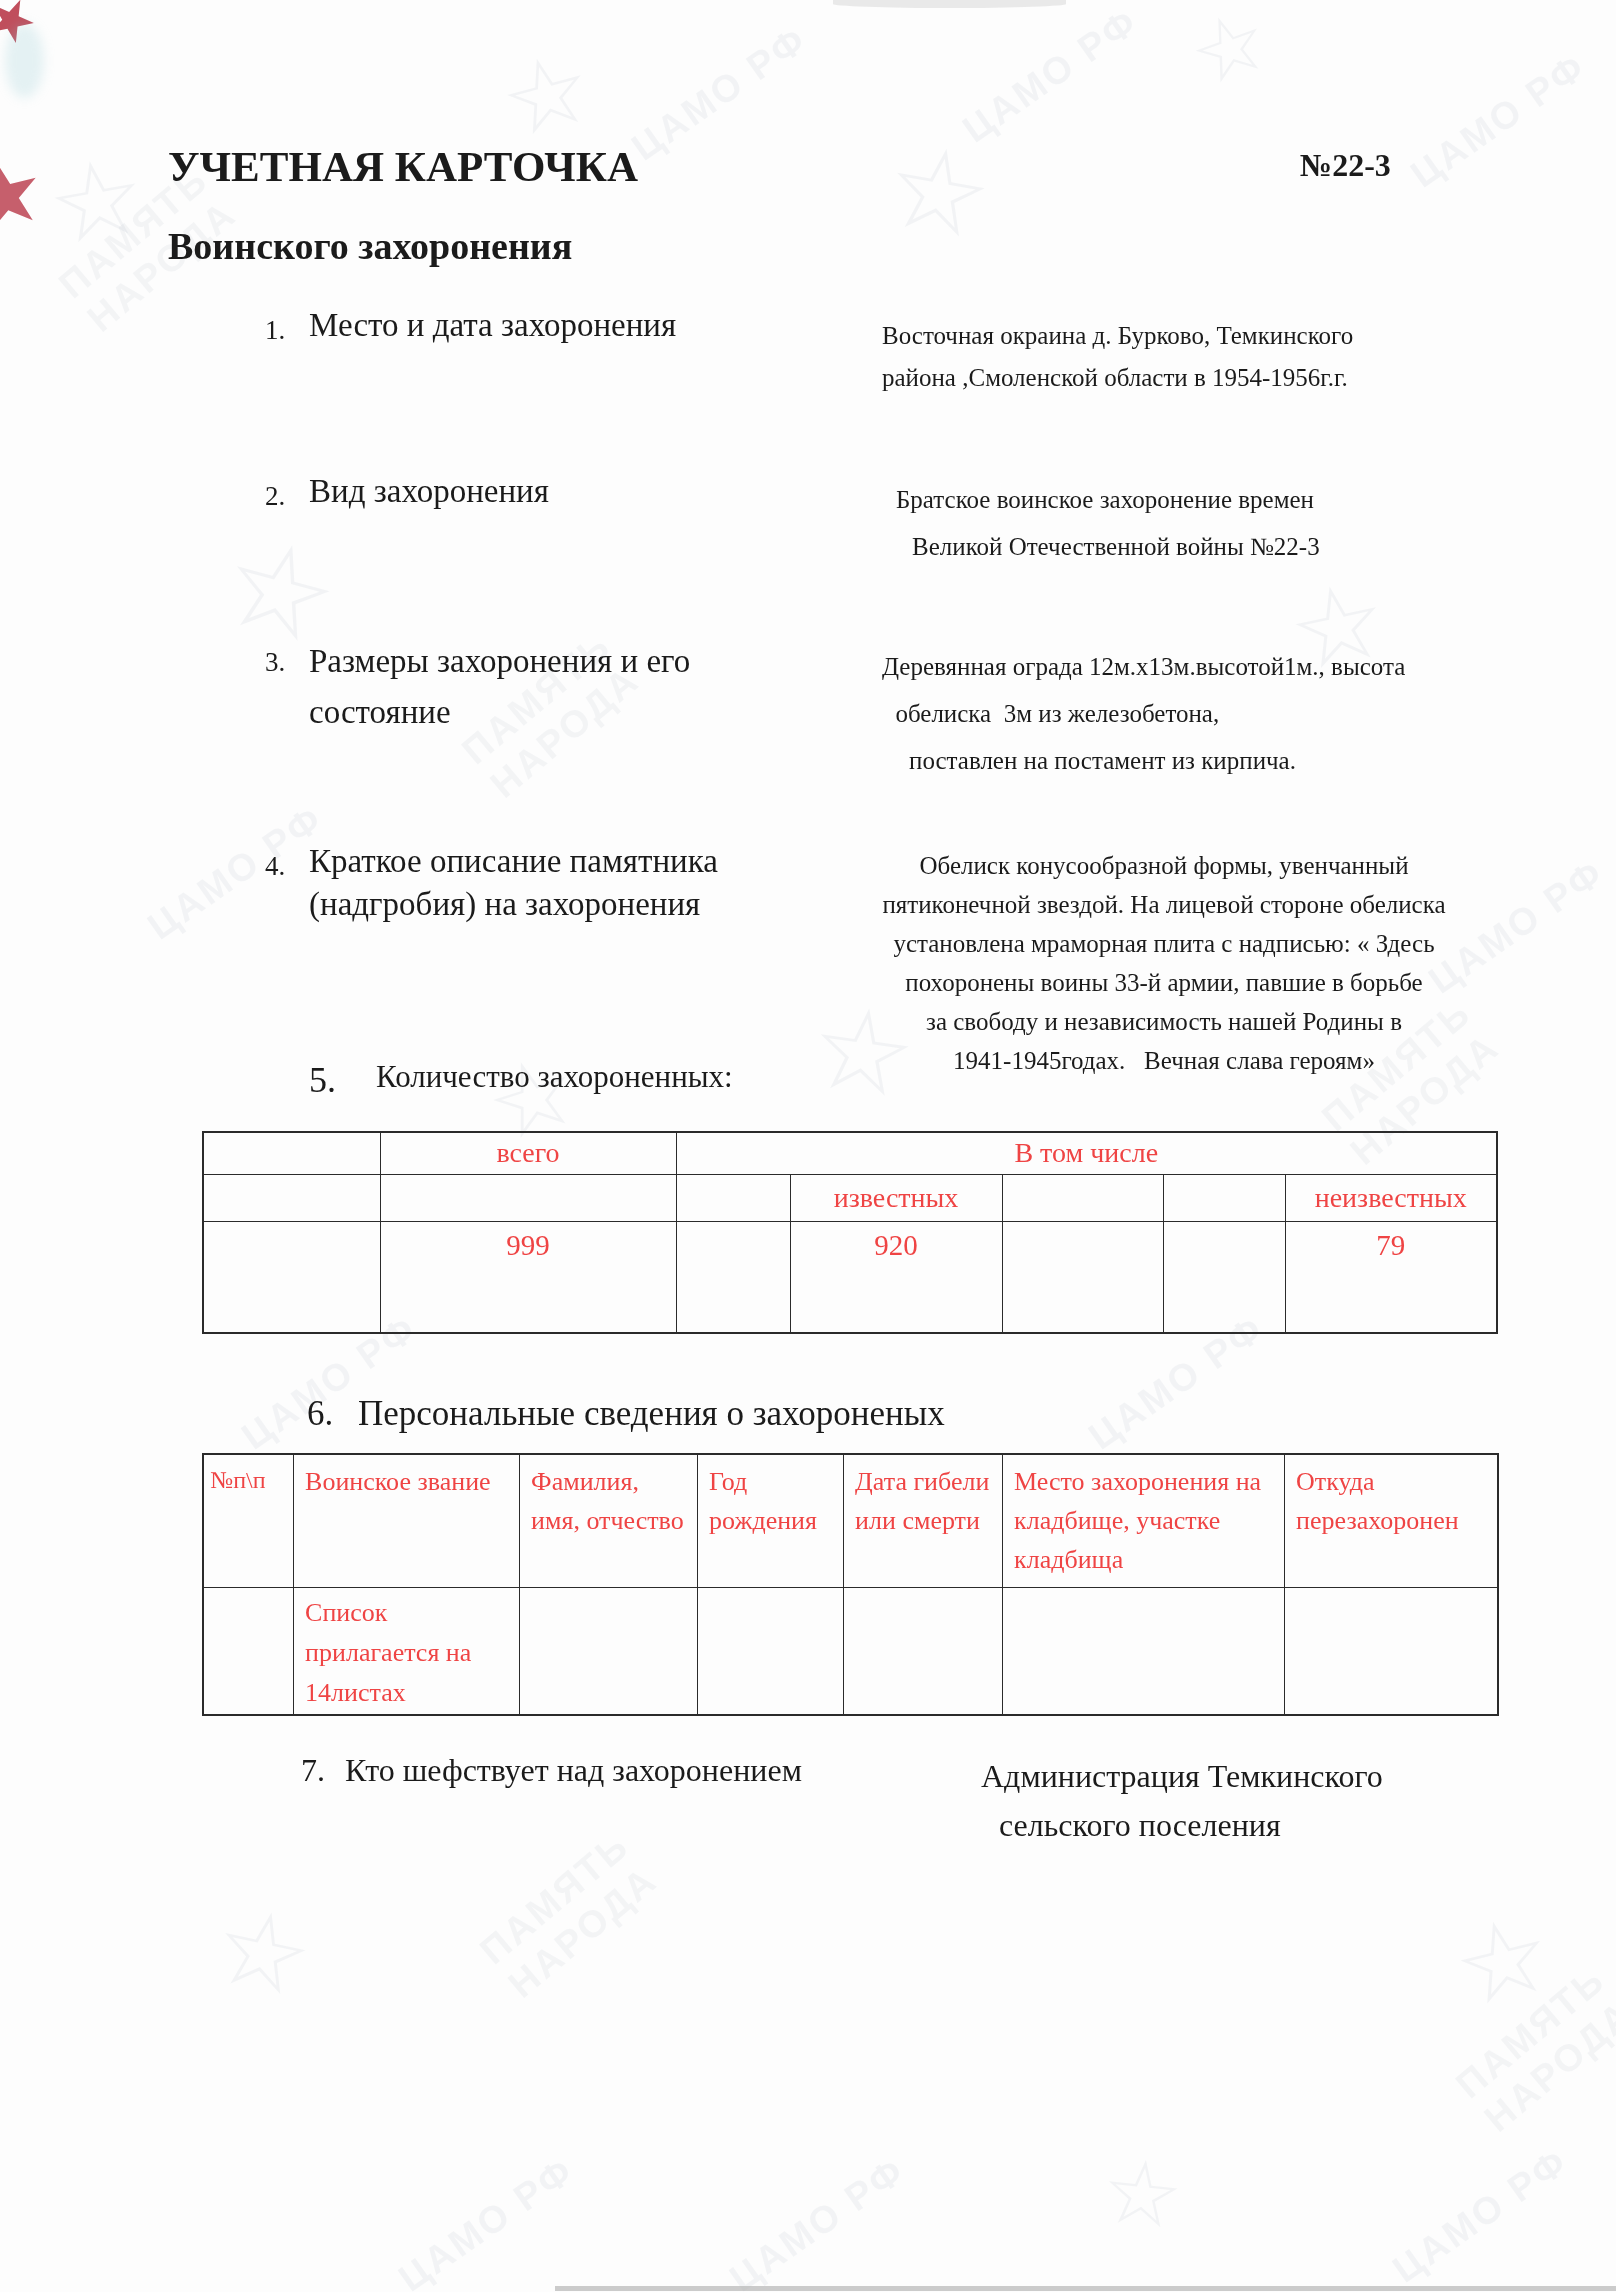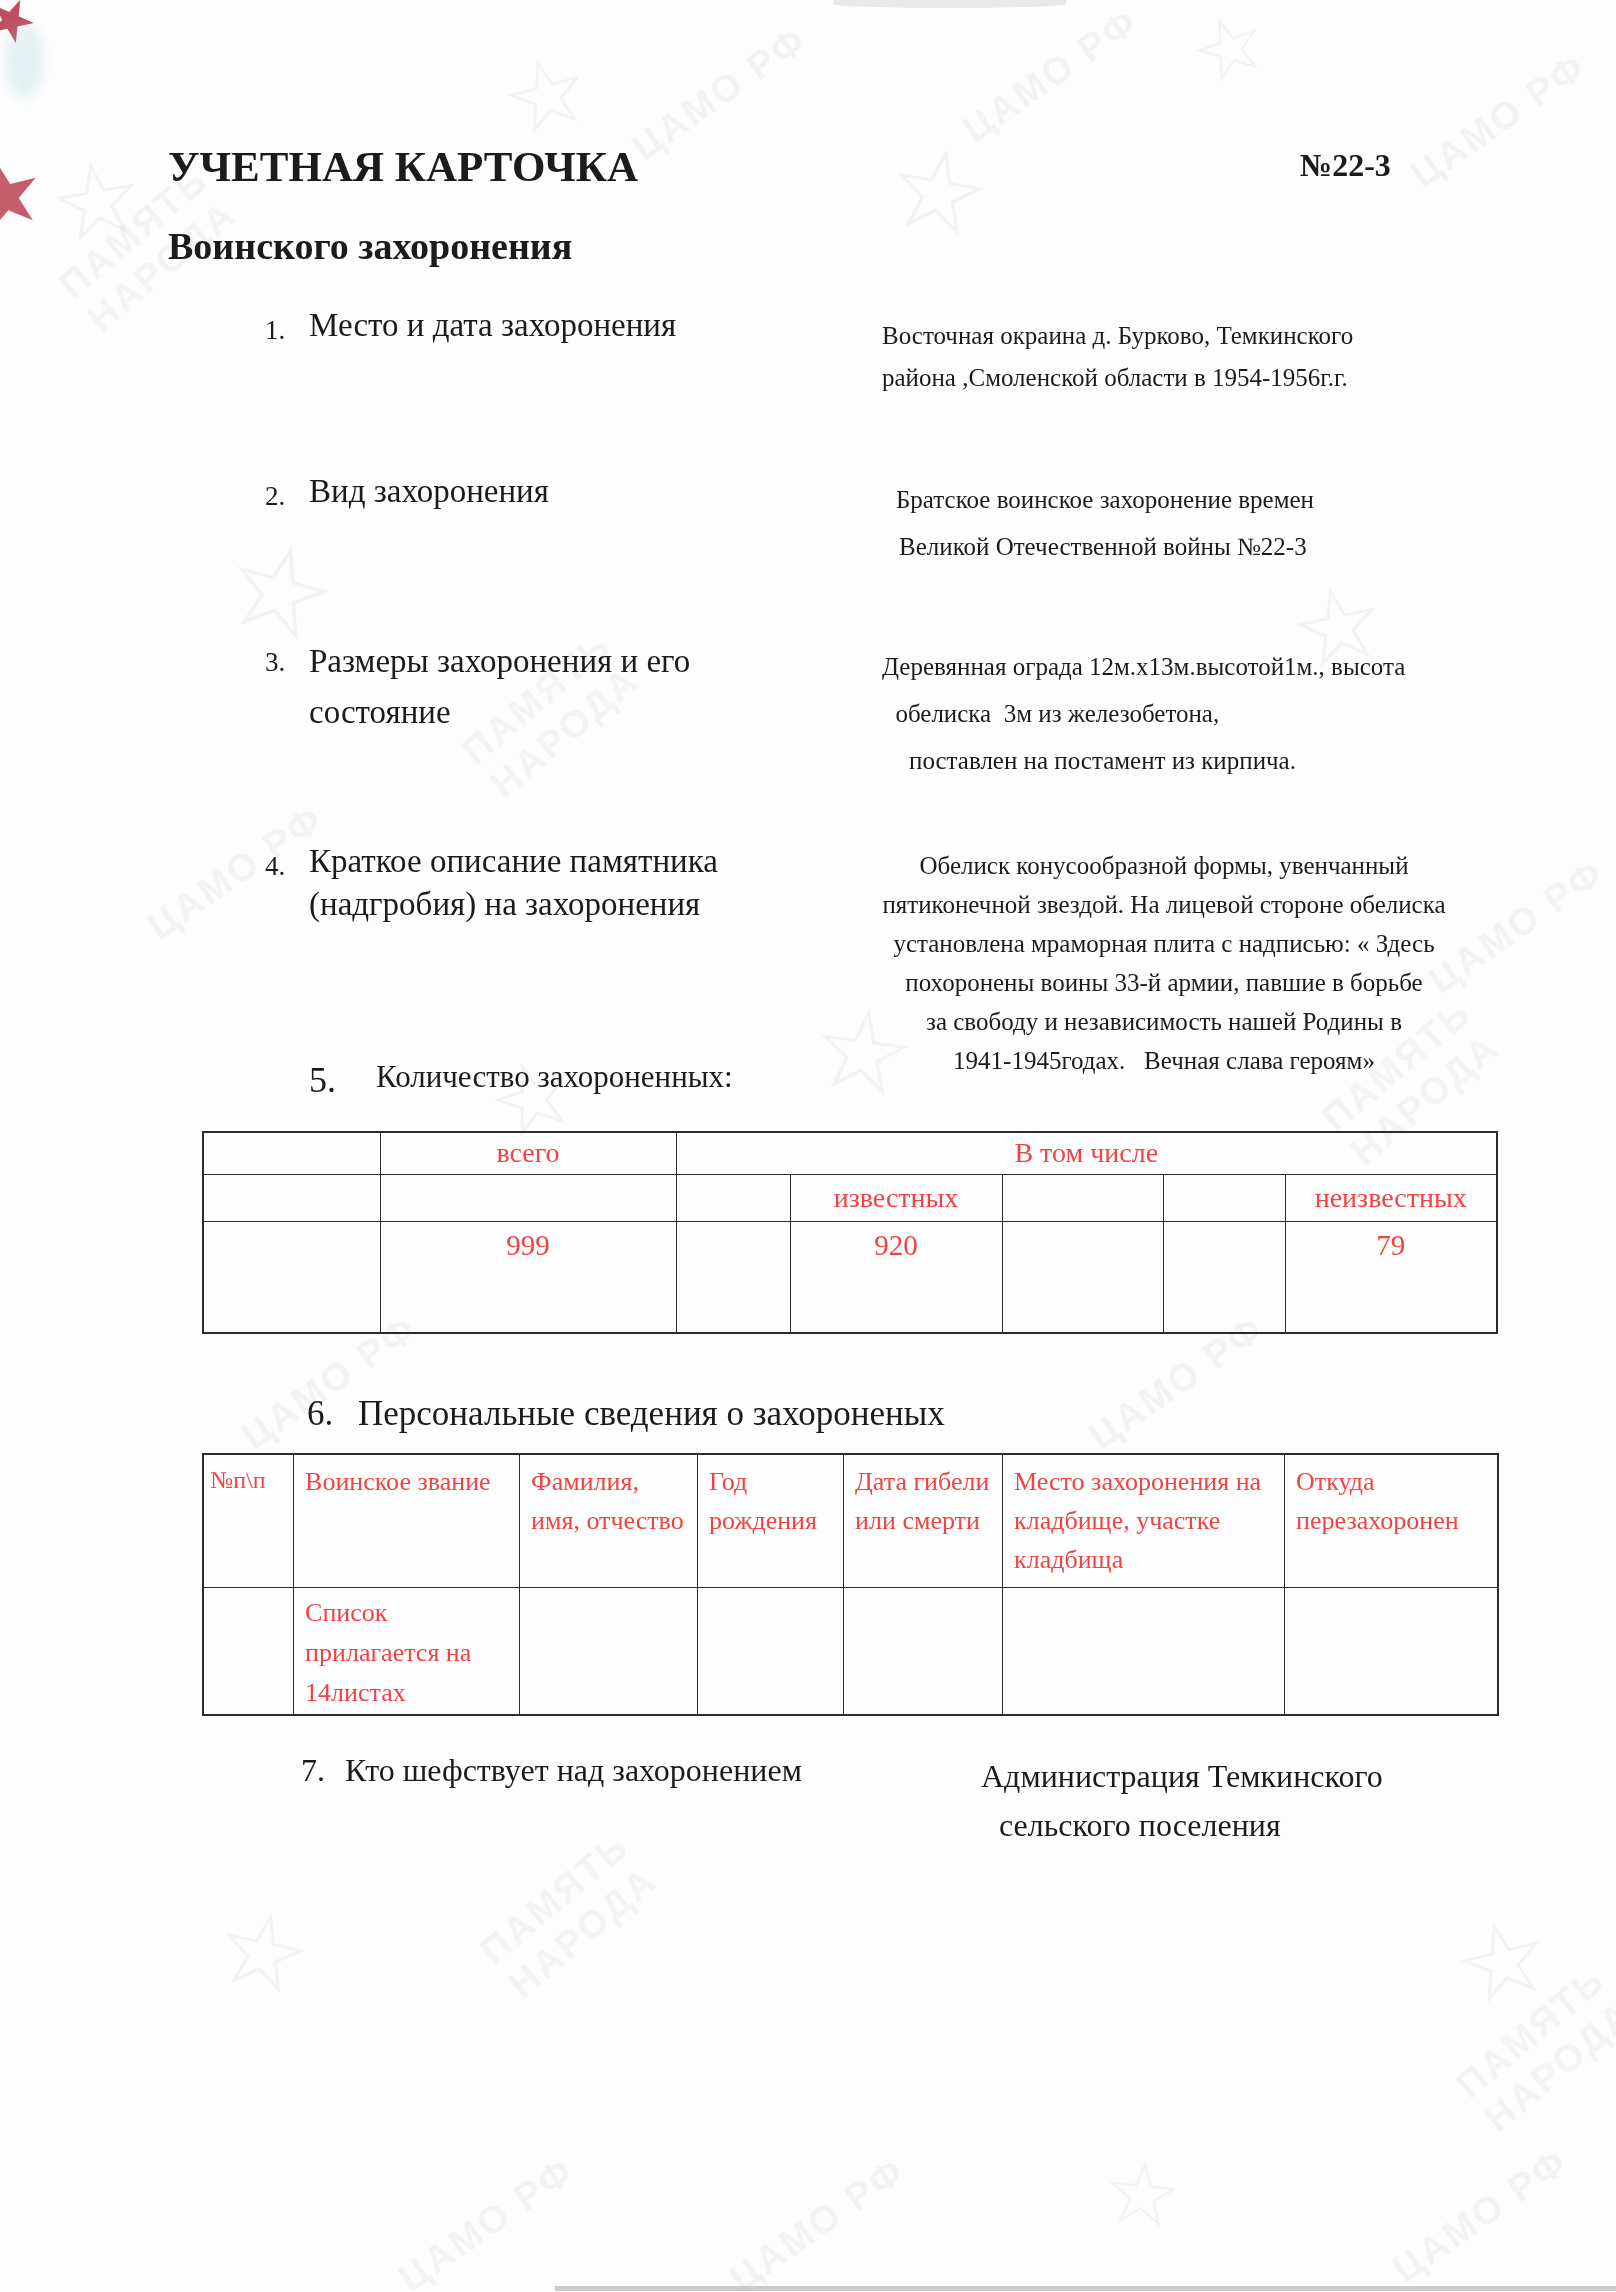--- a/index.html
+++ b/index.html
@@ -93,21 +93,21 @@
   <div class="abs itemlbl" style="left:309px;top:304px;">Место и дата захоронения</div>
   <div class="abs itemval" style="left:882px;top:315px;">
     <div class="keepws">Восточная окраина д. Бурково, Темкинского</div>
     <div class="keepws">района ,Смоленской области в 1954-1956г.г.</div>
   </div>
 
   <div class="abs itemnum" style="left:265px;top:481px;">2.</div>
   <div class="abs itemlbl" style="left:309px;top:470px;">Вид захоронения</div>
   <div class="abs itemval" style="left:896px;top:476px;line-height:47px;">
     <div class="keepws">Братское воинское захоронение времен</div>
-    <div class="keepws" style="margin-left:3px;">Великой Отечественной войны №22-3</div>
+    <div class="keepws" style="margin-left:16px;">Великой Отечественной войны №22-3</div>
   </div>
 
   <div class="abs itemnum" style="left:265px;top:647px;">3.</div>
   <div class="abs itemlbl" style="left:309px;top:636px;line-height:51px;">
     <div>Размеры захоронения и его</div>
     <div>состояние</div>
   </div>
   <div class="abs itemval" style="left:882px;top:643px;line-height:47px;">
     <div class="keepws">Деревянная ограда 12м.х13м.высотой1м., высота</div>
     <div class="keepws" style="margin-left:13.4px;">обелиска  3м из железобетона,</div>

